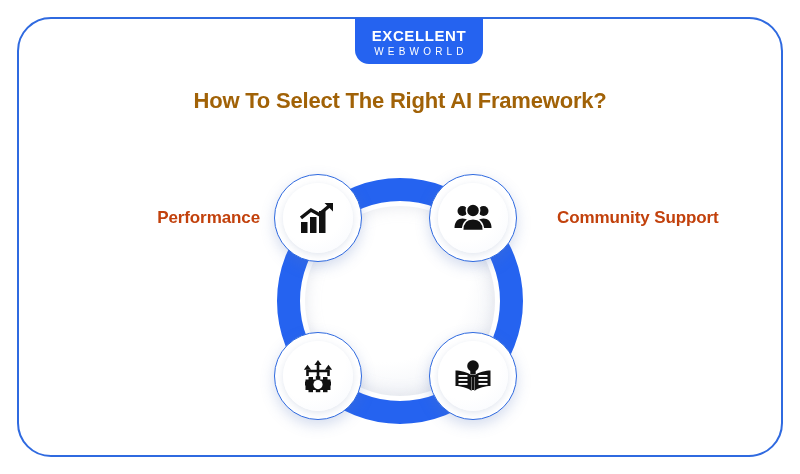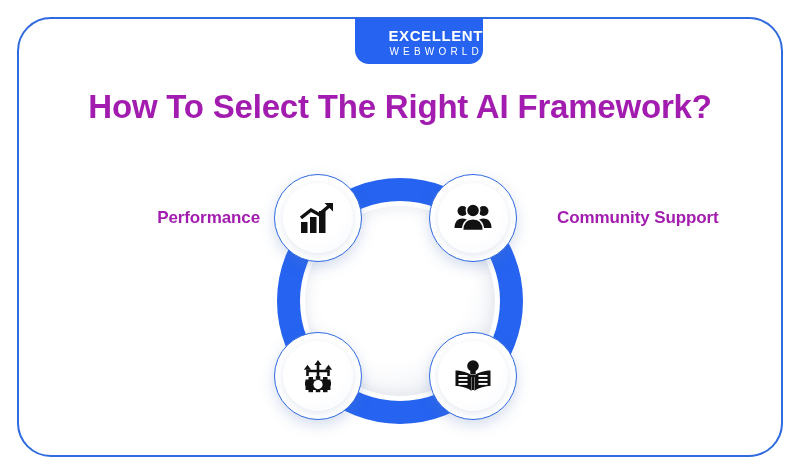--- a/index.html
+++ b/index.html
@@ -33,21 +33,21 @@
     position: absolute;
     left: 336px;
     top: -1px;
     width: 128px;
     height: 46px;
     background: #2563f0;
     border-radius: 0 0 14px 14px;
     z-index: 5;
     display: flex;
     flex-direction: column;
-    align-items: flex-end;
+    align-items: center;
     justify-content: center;
     box-sizing: border-box;
     padding-top: 2px;
   }
   #brand-name {
     color: #ffffff;
     font-size: 15px;
     font-weight: bold;
     letter-spacing: 0.6px;
     line-height: 1;
@@ -64,22 +64,22 @@
     font-family: "Liberation Sans", sans-serif;
   }
 
   
   #page-title {
     position: absolute;
     left: 0;
     top: 88px;
     width: 800px;
     text-align: center;
-    color: #a21caf;
-    font-size: 33px;
+    color: #a16207;
+    font-size: 22px;
     font-weight: bold;
     letter-spacing: -0.2px;
     font-family: "Liberation Sans", sans-serif;
     z-index: 4;
   }
 
   
   #diagram {
     position: absolute;
     left: 0;
@@ -140,21 +140,21 @@
   .node svg { display: block; }
 
   #node-performance      { left: 274px; top: 14px; }
   #node-community        { left: 429px; top: 14px; }
   #node-flexibility      { left: 274px; top: 172px; }
   #node-ease-of-learning { left: 429px; top: 172px; }
 
   
   .node-label {
     position: absolute;
-    color: #a21caf;
+    color: #c2410c;
     font-size: 17px;
     font-weight: bold;
     letter-spacing: -0.1px;
     white-space: nowrap;
     font-family: "Liberation Sans", sans-serif;
   }
   #label-performance      { right: 540px; top: 48px; }
   #label-community        { left: 557px;  top: 48px; }
   #label-flexibility      { right: 508px; top: 206px; }
   #label-ease-of-learning { left: 529px;  top: 206px; }

